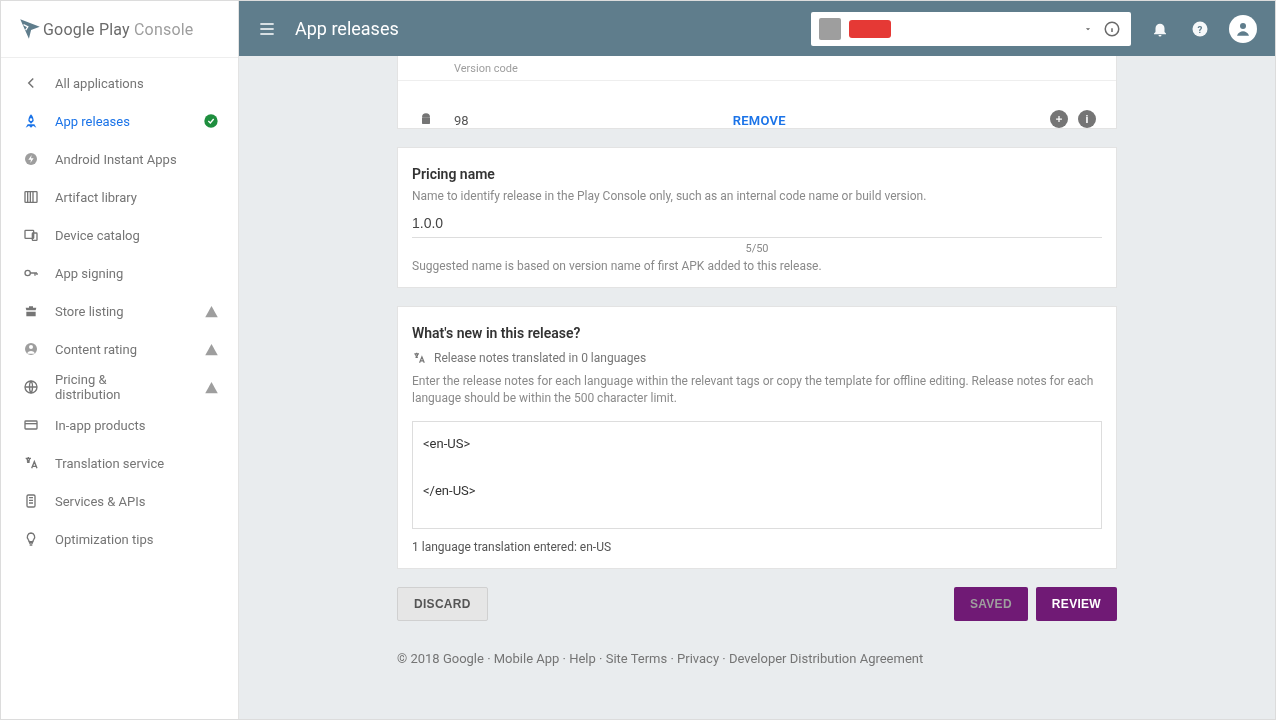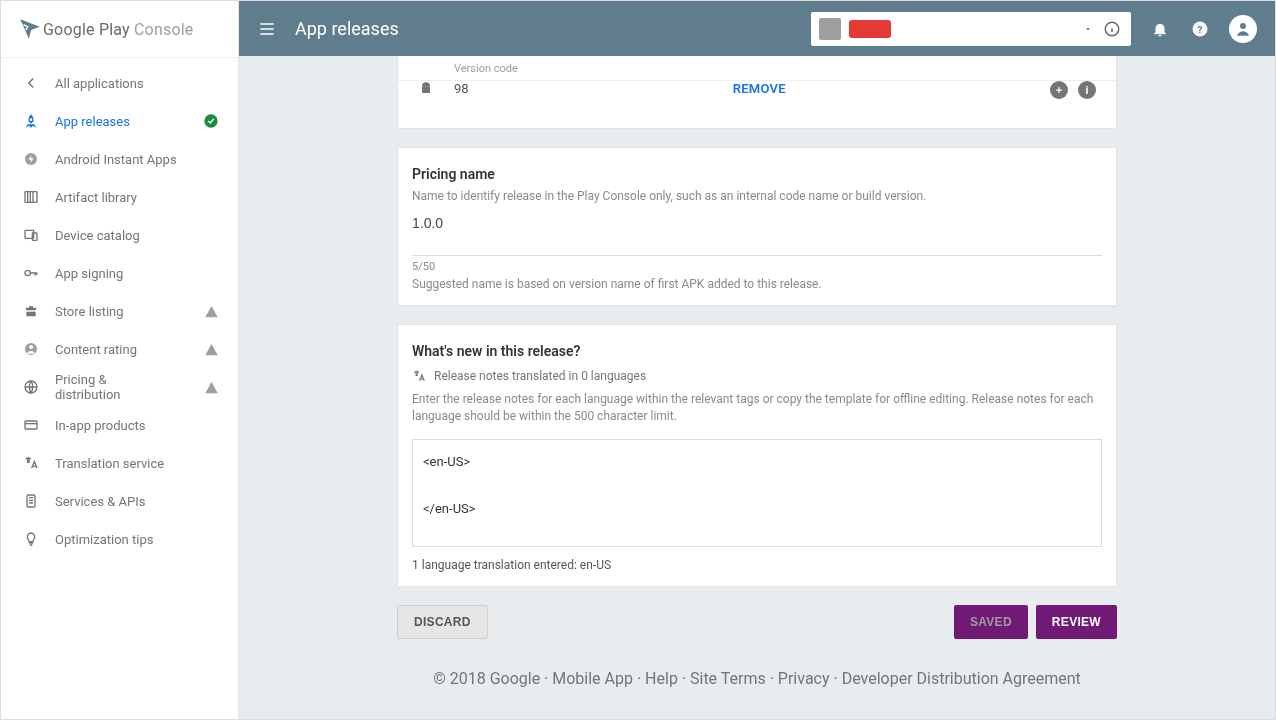--- a/index.html
+++ b/index.html
@@ -135,21 +135,21 @@
     margin-bottom: 18px;
   }
   
   .apk-header-row {
     display:flex; align-items:center;
     padding: 0 20px;
     height: 24px;
     font-size: 11px; color:#9e9e9e;
   }
   .apk-row {
-    display:flex; align-items:flex-start;
+    display:flex; align-items:flex-end;
     padding: 0 20px;
     height: 48px;
     border-top:1px solid #eee;
   }
   .apk-row .android-icon { color:#757575; width:18px; display:flex; }
   .apk-row .vcode { margin-left: 18px; color:#555; font-size:13px; }
   .apk-row .center { flex:1; text-align:center; }
   .apk-row .remove-link { color:#1a73e8; font-weight:600; font-size:13px; letter-spacing:.3px; cursor:pointer; }
   .apk-row .right-icons { display:flex; gap:10px; align-items:center; font-size:14px; }
   .apk-row .right-icons .circ {
@@ -157,26 +157,26 @@
   }
   
   .section-title { font-size:14px; font-weight:600; color:#333; padding: 14px 0 6px 0; }
   .section-sub { font-size:12px; color:#8a8a8a; line-height:1.4; }
   .card-pad { padding: 4px 14px 14px 14px; }
   .text-input {
     width:100%;
     border:none;
     border-bottom:1px solid #ddd;
     font-size:14px;
-    padding: 10px 0 24px 0;
+    padding: 10px 0 6px 0;
     outline:none;
     color:#444;
     background:transparent;
   }
-  .counter { text-align:left; font-size:11px; color:#8a8a8a; padding-top:4px; }
+  .counter { text-align:center; font-size:11px; color:#8a8a8a; padding-top:4px; }
   .hint { font-size:12px; color:#8a8a8a; padding-top:4px; }
   
   .sub-line {
     display:flex; align-items:center; gap:8px;
     font-size:12px; color:#757575; padding-top:4px;
   }
   .notes-area {
     width:100%;
     border:1px solid #ddd;
     margin-top:15px;
@@ -207,22 +207,22 @@
     border:none;
     cursor:pointer;
     display:flex;align-items:center;justify-content:center;
   }
   .btn-discard { background:#e6e6e6; color:#555; border:1px solid #d0d0d0; }
   .btn-saved { background:#701a75; color:#9e9e9e; cursor:default; }
   .btn-review { background:#701a75; color:#fff; }
   .grow { flex:1; }
   
   .footer {
-    text-align:center;
-    font-size:16px;
+    text-align:left;
+    font-size:13px;
     color:#757575;
     padding: 30px 0 10px 0;
   }
   
   svg { display:block; }
 </style>
 </head>
 <body>
 
 <div class="app">

